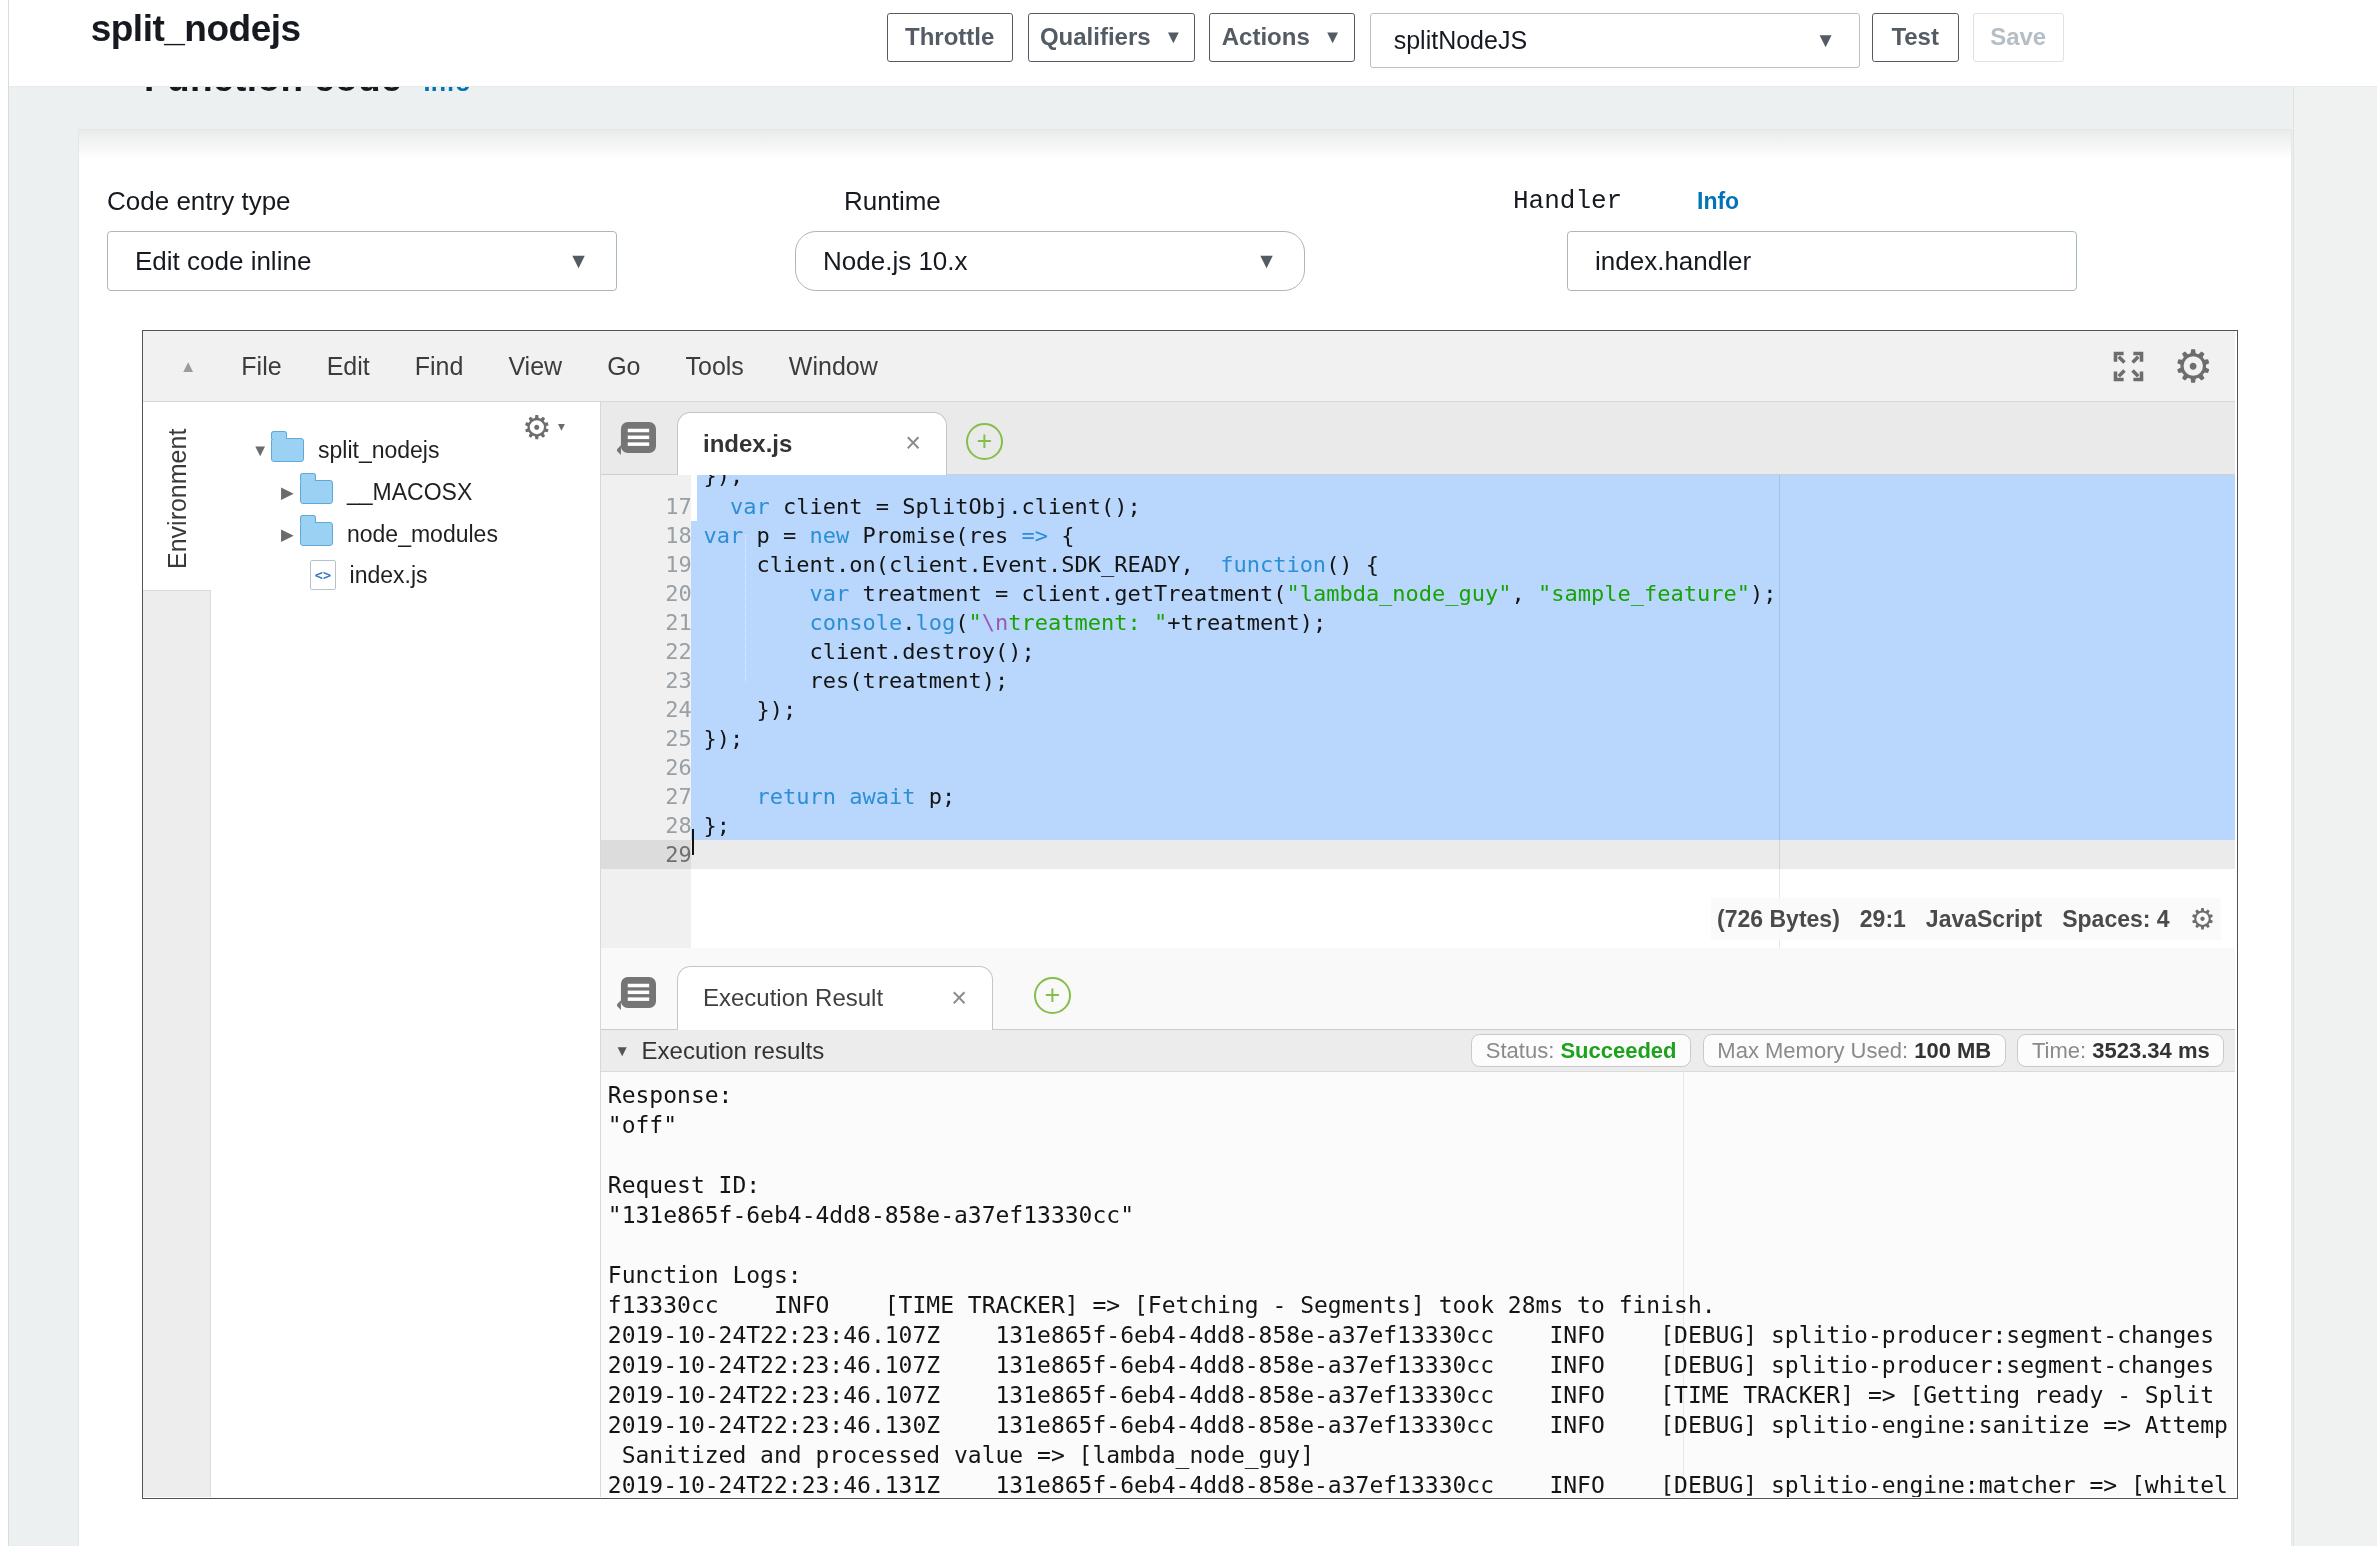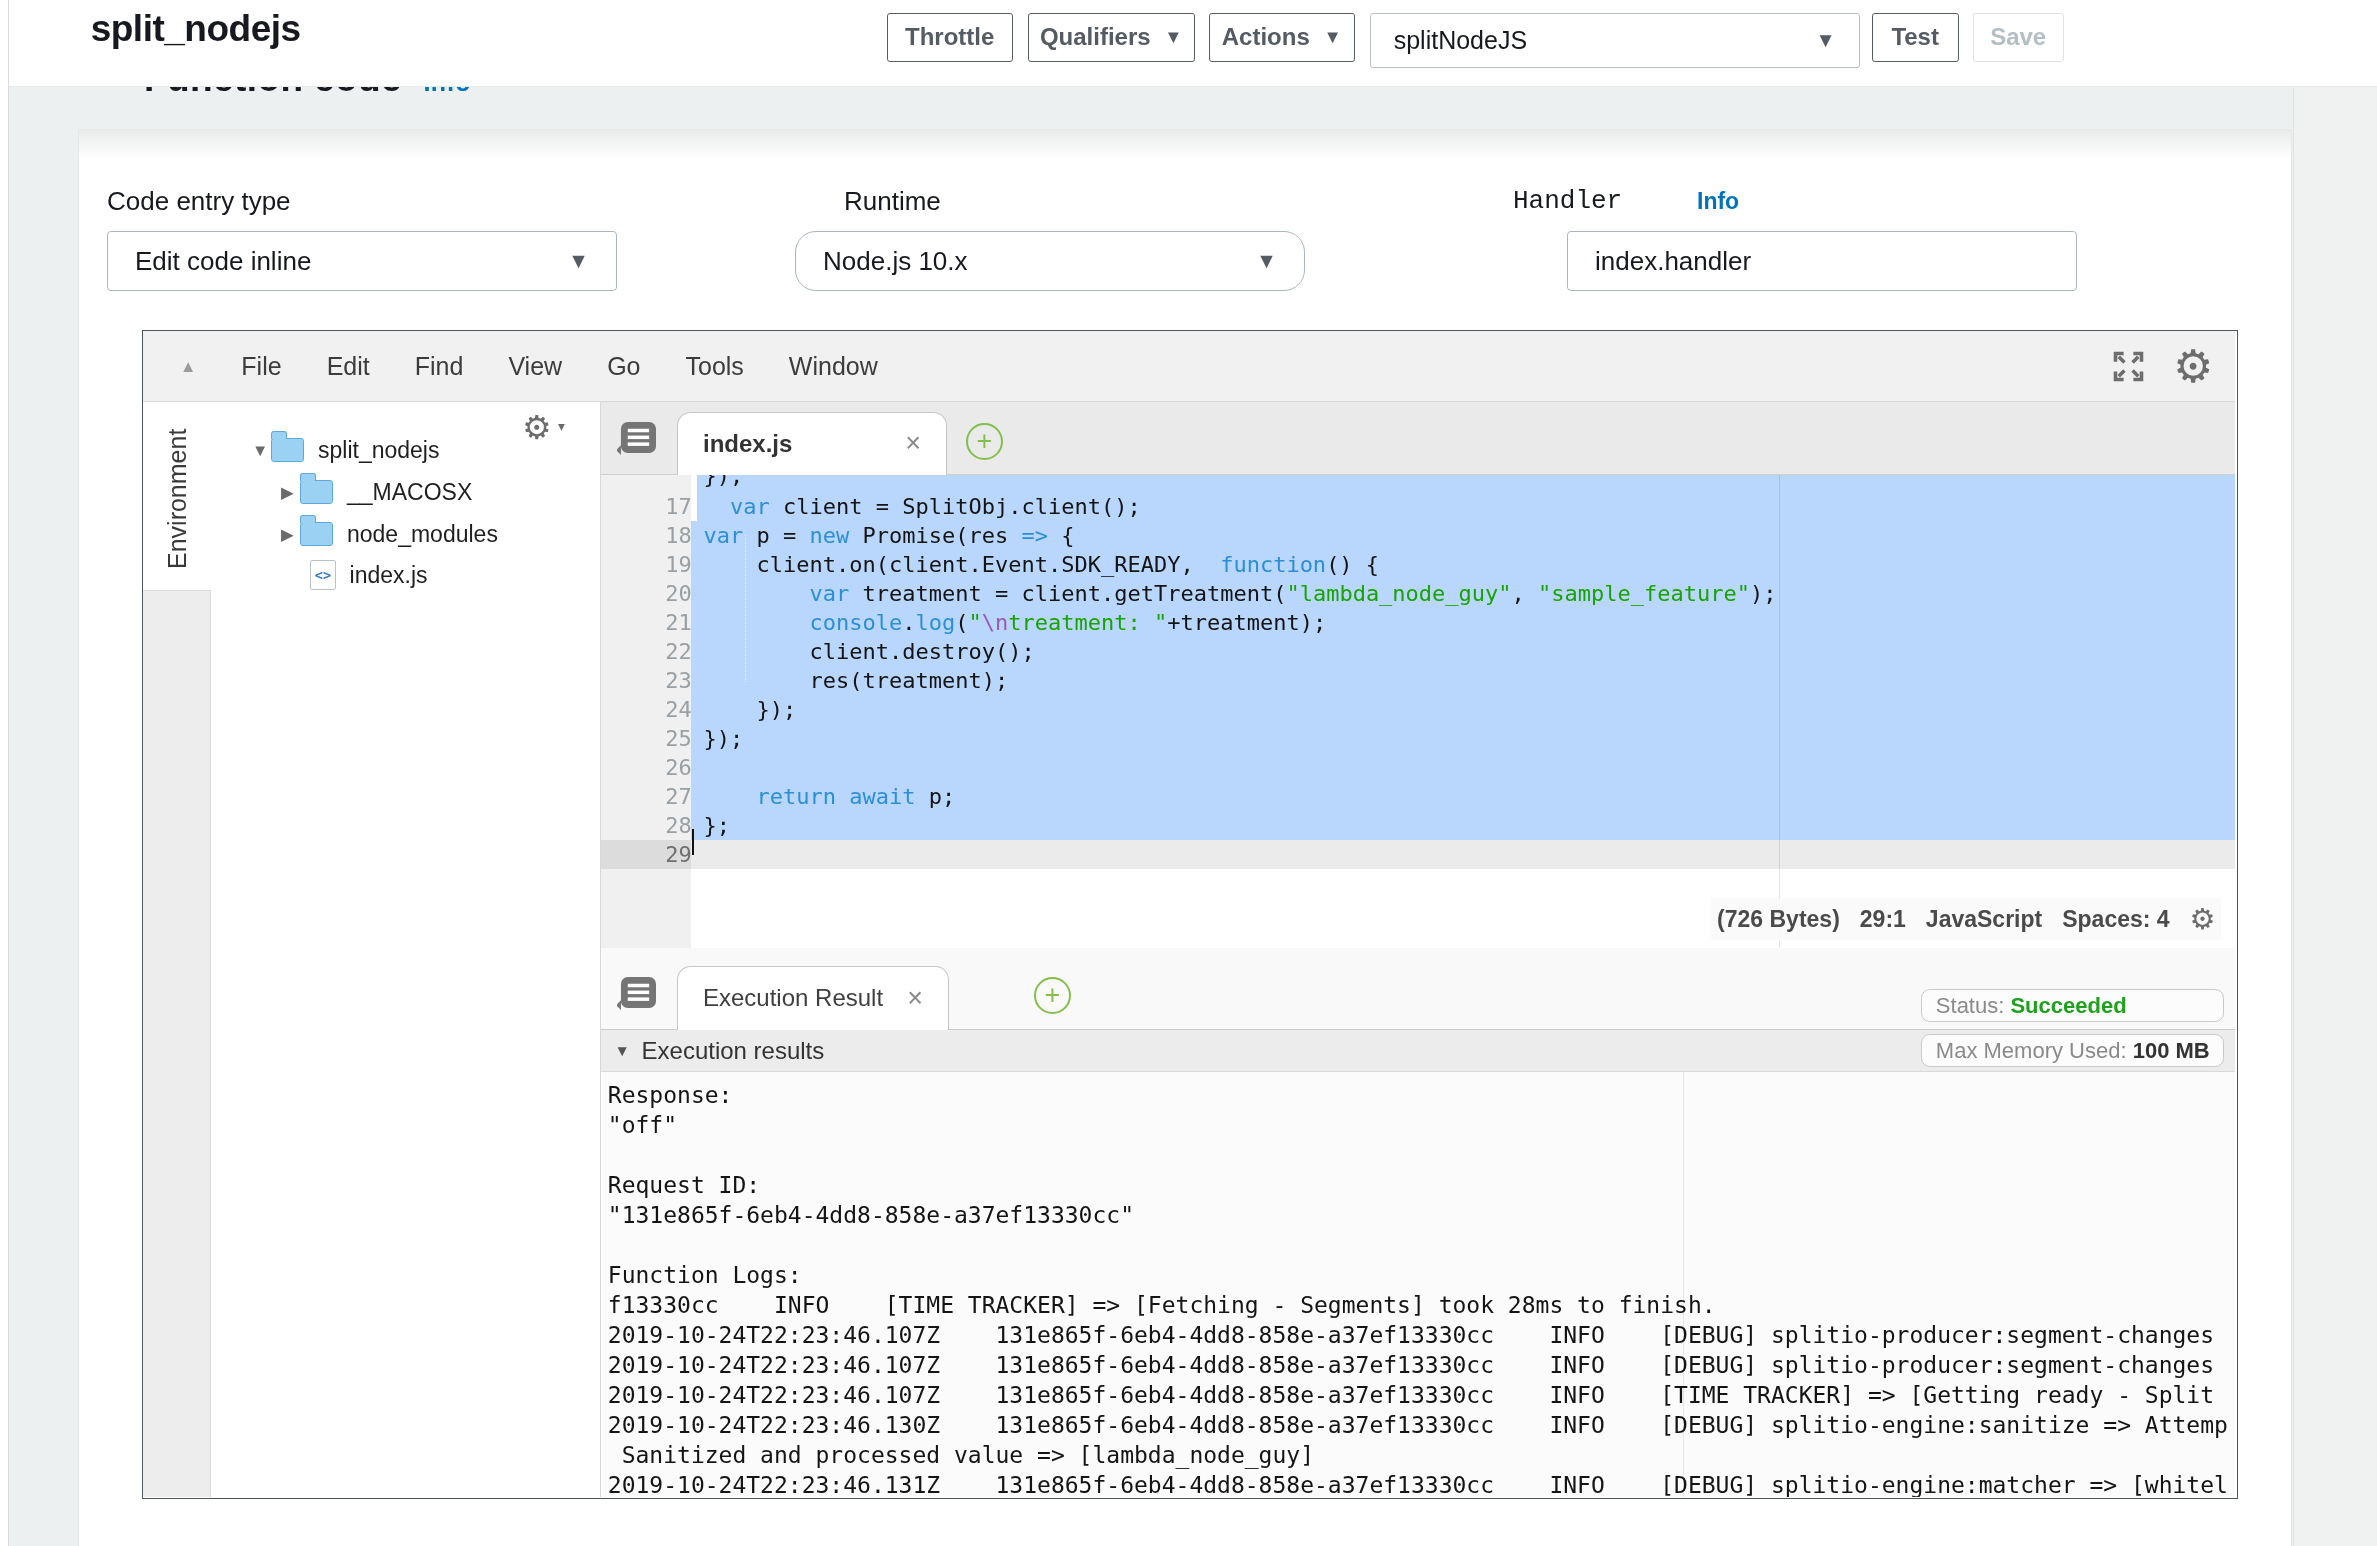--- a/index.html
+++ b/index.html
@@ -74,21 +74,21 @@
 
   .tabbar { position:absolute; left:0; width:1634px; }
   #tabbar-code { top:0; height:73px; background:#eaeaea; border-bottom:1px solid #cfcfcf; }
   #tabbar-res  { top:546px; height:82px; background:#f9f9f9; border-bottom:1px solid #cbcbcb; }
   .panes-icon { position:absolute; left:15.5px; cursor:pointer; }
   #tabbar-code .panes-icon { top:17.5px; } #tabbar-res .panes-icon { top:27px; }
   .tab { position:absolute; background:#fff; border:1px solid #c6c6c6; border-bottom:none; border-radius:13.6px 13.6px 0 0;
          display:flex; align-items:center; padding:0 25px; cursor:pointer; }
   #tab-code { left:76px; top:9.7px; width:270px; height:63px; }
   #tab-code .tname { font-size:24px; font-weight:bold; color:#333; }
-  #tab-res  { left:76px; top:17.5px; width:272px; height:64px; }
+  #tab-res  { left:76px; top:17.5px; width:316px; height:64px; }
   #tab-res .tname { font-size:24px; color:#3f3f3f; }
   .tab .x { margin-left:auto; color:#8a8a8a; font-size:27px; cursor:pointer; }
   .plus { position:absolute; width:37px; height:37px; border:2.4px solid #85bf4b; border-radius:50%;
           color:#85bf4b; font-size:27px; display:flex; align-items:center; justify-content:center; cursor:pointer; }
   #plus-code { left:365px; top:21.3px; } #plus-res { left:433px; top:29px; }
 
   
   #codearea { position:absolute; left:0; top:73px; width:1634px; height:474px; background:#fff; border-bottom:1px solid #c9c9c9; overflow:hidden; }
   #gutter { position:absolute; left:0; top:0; width:90px; height:474px; background:#f0f0f0; }
   .gnum { width:112px; height:29px; text-align:right; padding-right:21.3px; font-family:"DejaVu Sans Mono",monospace;
@@ -109,21 +109,21 @@
   #print-margin-code { position:absolute; left:1178px; top:0; height:474px; width:1px; background:rgba(0,0,0,0.10); }
   #statusbar { position:absolute; right:13.6px; bottom:7.8px; display:flex; align-items:center; gap:20px;
                font-size:23px; font-weight:bold; color:#4a4a4a; background:rgba(250,250,250,0.92); padding:3.9px 5.8px; }
   #statusbar .gear { font-size:29px; }
 
   
   #res-header { position:absolute; left:0; top:628px; width:1634px; height:42px; background:#ececec; border-bottom:1px solid #dadada;
                 display:flex; align-items:center; }
   #res-caret { margin-left:13.6px; font-size:15.5px; color:#555; }
   #res-title { margin-left:11.6px; font-size:24px; color:#333; }
-  #badges { margin-left:auto; margin-right:10.7px; display:flex; gap:11.6px;flex-direction:column; }
+  #badges { margin-left:auto; margin-right:10.7px; display:flex; gap:11.6px; }
   .pill { height:33px; border:1px solid #c9c9c9; border-radius:8.7px; background:#fcfcfc; display:flex; align-items:center;
           padding:0 13.6px; font-size:22px; white-space:pre; }
   .pill .lab { color:#8a8a8a; } .pill .val { color:#333; font-weight:bold; }
   .pill .ok { color:#1ea21e; font-weight:bold; }
 
   #logarea { position:absolute; left:0; top:670px; width:1634px; height:425px; background:#fbfbfb; overflow:hidden; }
   #print-margin-res { position:absolute; left:1082px; top:0; height:425px; width:1px; background:rgba(0,0,0,0.08); }
   #logtext { position:absolute; left:6.8px; top:7.8px; font-family:"DejaVu Sans Mono",monospace; font-size:23px;
              line-height:30px; color:#141414; white-space:pre; }
 

